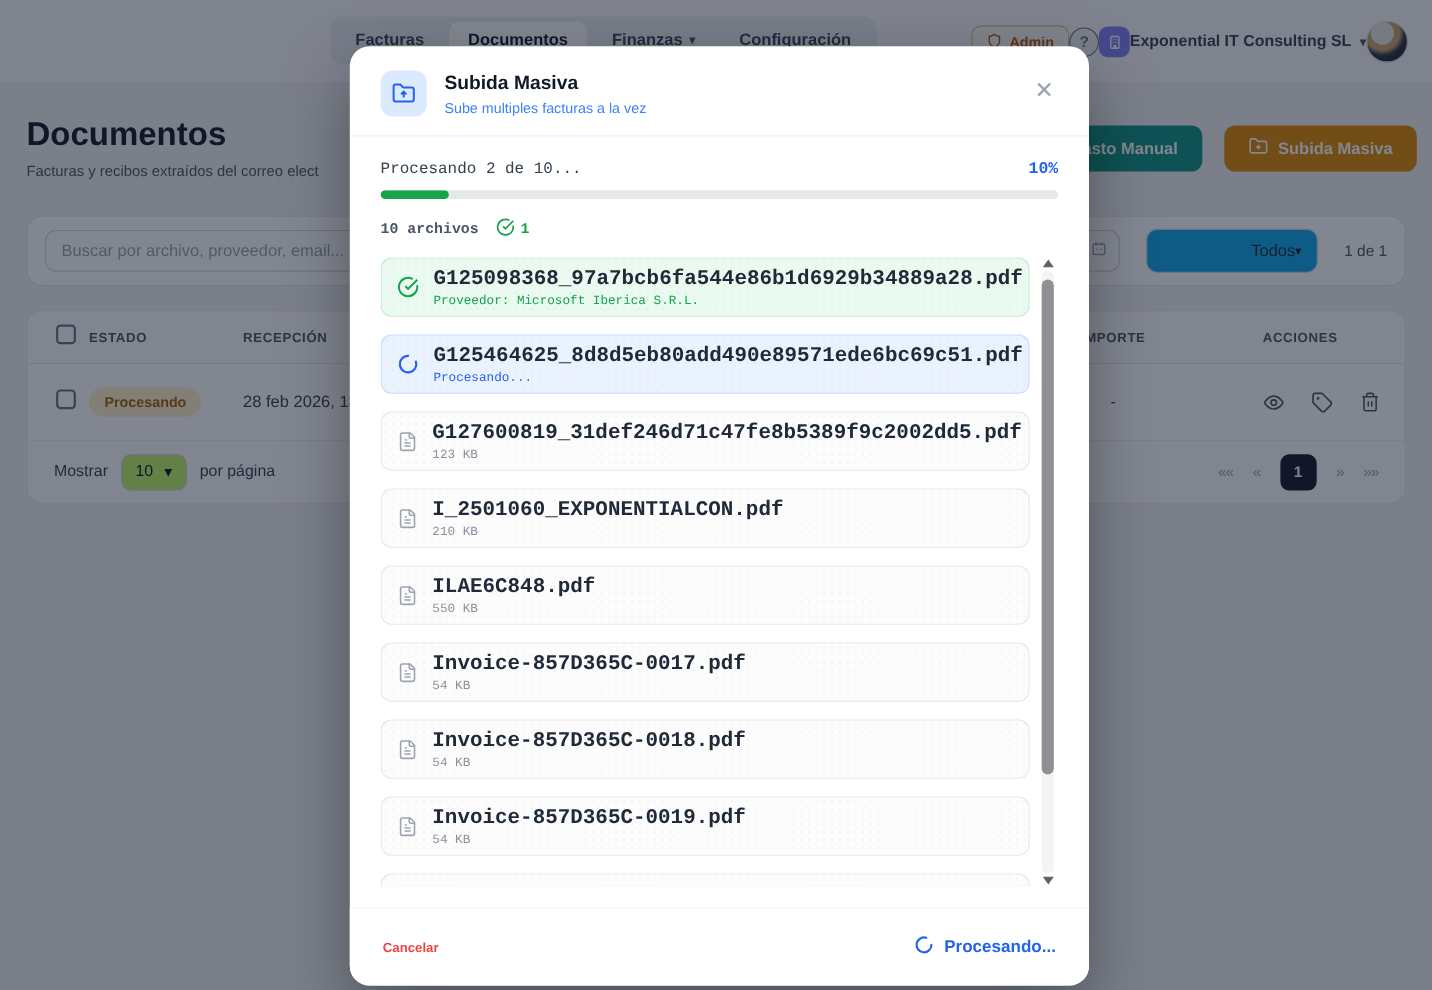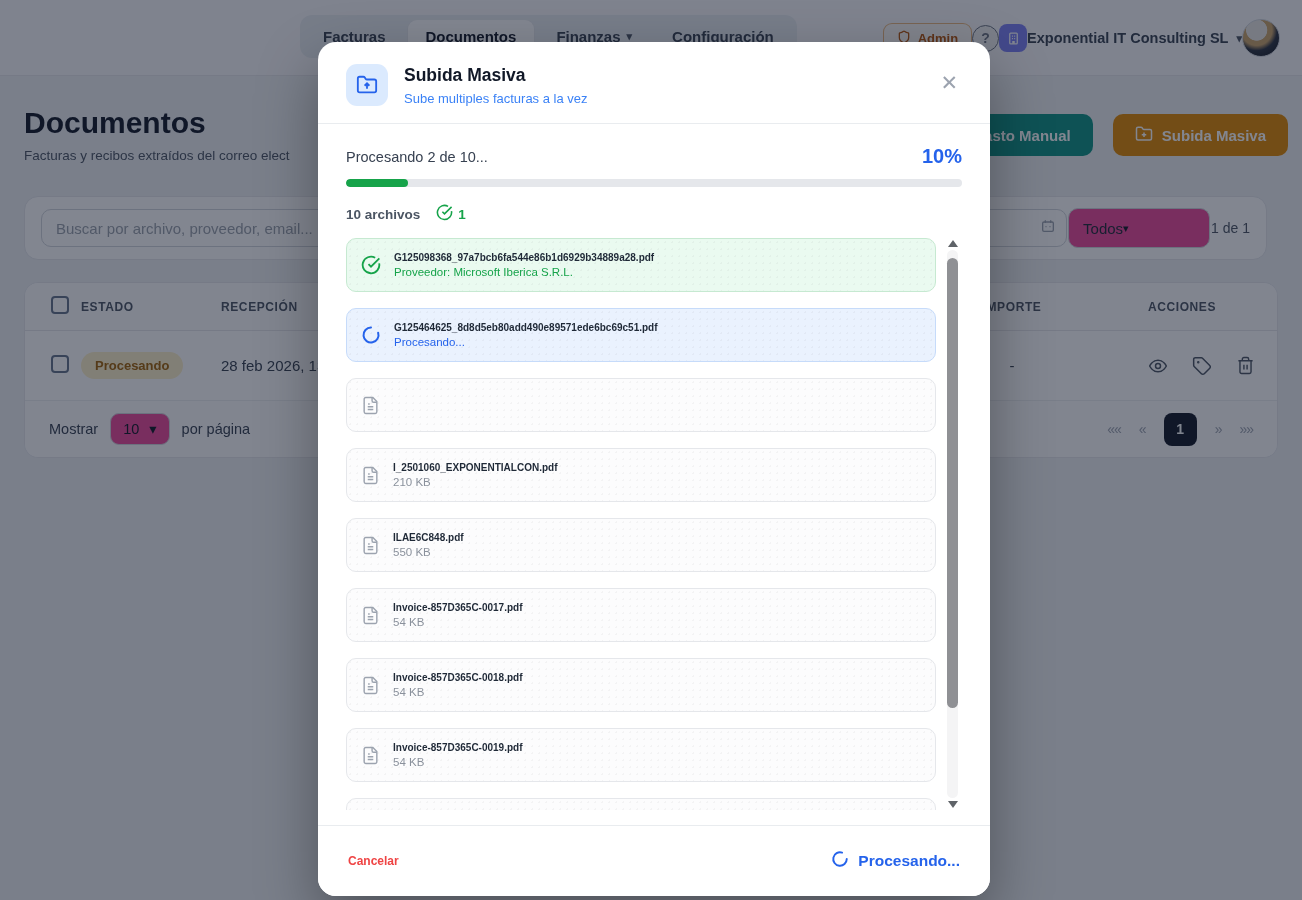--- a/index.html
+++ b/index.html
@@ -27,73 +27,73 @@
   .avatar { width:38px; height:38px; border-radius:50%; background:radial-gradient(circle at 38% 28%, #e8e6e2 0 30%, #c9a36a 32% 45%, #2b3240 60%, #11151d 100%); border:1px solid #d1d5db; cursor:pointer; }
 
   
   .page-title { position:absolute; left:24px; top:106px; font-size:30px; font-weight:800; color:#111827; }
   .page-subtitle { position:absolute; left:24px; top:148px; font-size:13.5px; color:#4b5563; }
   .page-actions { position:absolute; right:14px; top:114px; display:flex; gap:20px; }
   .btn { display:flex; align-items:center; gap:9px; height:42px; padding:0 22px; border:none; border-radius:10px; font-family:inherit; font-size:15px; font-weight:700; color:#fff; cursor:pointer; }
   .btn-teal { background:#0e9384; }
   .btn-orange { background:#e08900; }
 
-  .search-card { position:absolute; left:24px; right:35px; top:196px; height:64px; background:#fff; border:1px solid #e5e7eb; border-radius:14px; display:flex; align-items:center; gap:1px; padding:0 16px; }
+  .search-card { position:absolute; left:24px; right:24px; top:196px; height:64px; background:#fff; border:1px solid #e5e7eb; border-radius:14px; display:flex; align-items:center; gap:24px; padding:0 16px; }
   .search-input { flex:1; height:38px; border:1px solid #d1d5db; border-radius:10px; padding:0 14px; font-family:inherit; font-size:15px; color:#374151; background:#fff; }
   .search-input::placeholder { color:#9aa1ab; }
   .date-input { width:330px; height:38px; border:1px solid #d1d5db; border-radius:10px; display:flex; align-items:center; justify-content:flex-end; padding:0 10px; color:#9ca3af; }
-  .select-box { display:flex; align-items:center; justify-content:flex-start; width:142px; height:40px; border:1px solid #d1d5db; border-radius:10px; padding:0 14px; font-size:15px; color:#1f2937; cursor:pointer; background:#ec4899; }
+  .select-box { display:flex; align-items:center; justify-content:flex-end; width:156px; height:40px; border:1px solid #d1d5db; border-radius:10px; padding:0 14px; font-size:15px; color:#1f2937; cursor:pointer; background:#0ea5e9; }
   .select-box .chev { font-size:11px; color:#111827; }
   .result-count { font-size:14px; color:#4b5563; white-space:nowrap; }
 
   .table-card { position:absolute; left:24px; right:24px; top:282px; background:#fff; border:1px solid #e5e7eb; border-radius:14px; overflow:hidden; }
   .t-row { display:grid; grid-template-columns:56px 140px 1fr 150px 190px; align-items:center; }
   .t-head { height:48px; border-bottom:1px solid #e5e7eb; background:#fcfcfd; }
   .t-head .th { font-size:12px; font-weight:700; letter-spacing:.6px; color:#4b5563; }
   .t-body { height:70px; border-bottom:1px solid #eceef1; }
   .cb { width:18px; height:18px; border:2px solid #64748b; border-radius:4px; margin-left:26px; cursor:pointer; background:#fff; }
   .pill { display:inline-block; background:#fdf0c9; color:#a16207; font-size:13px; font-weight:600; padding:6px 14px; border-radius:999px; }
   .cell-date { font-size:15px; color:#374151; }
   .cell-center { text-align:center; }
   .actions-cell { display:flex; justify-content:flex-end; gap:24px; padding-right:22px; color:#4b5563; }
   .icon-btn { background:none; border:none; color:#4b5563; cursor:pointer; padding:0; display:flex; }
   .t-foot { height:56px; display:flex; align-items:center; justify-content:space-between; padding:0 24px; background:#fcfcfd; }
   .foot-left { display:flex; align-items:center; gap:12px; font-size:14.5px; color:#374151; }
-  .mini-select { display:flex; align-items:center; gap:10px; border:1px solid #d1d5db; border-radius:9px; padding:7px 12px; font-size:14.5px; color:#111827; cursor:pointer; background:#ec4899; }
+  .mini-select { display:flex; align-items:center; gap:10px; border:1px solid #d1d5db; border-radius:9px; padding:7px 12px; font-size:14.5px; color:#111827; cursor:pointer; background:#bef264; }
   .pager { display:flex; align-items:center; gap:18px; }
   .pg-arrow { background:none; border:none; font-size:14px; color:#9ca3af; cursor:pointer; letter-spacing:-1px; font-family:inherit; }
   .pg-current { width:33px; height:33px; background:#111827; color:#f9fafb; border:none; border-radius:8px; font-size:14px; font-weight:600; cursor:pointer; }
 
   
   .overlay { position:absolute; inset:0; background:rgba(15,23,42,.52); z-index:10; }
   .modal { position:absolute; left:318px; top:42px; width:672px; height:854px; background:#fff; border-radius:18px; box-shadow:0 25px 60px rgba(0,0,0,.35); z-index:20; }
   .m-header { display:flex; align-items:flex-start; gap:16px; padding:22px 28px 17px; border-bottom:1px solid #e9ecef; }
   .m-icon { width:42px; height:42px; border-radius:11px; background:#dbeafe; color:#2563eb; display:flex; align-items:center; justify-content:center; flex:none; }
   .m-title { font-size:17.5px; font-weight:700; color:#111827; padding-top:1px; }
   .m-sub { font-size:13px; color:#3b82f6; margin-top:5px; }
   .m-close { margin-left:auto; background:none; border:none; color:#9ca3af; font-size:21px; cursor:pointer; line-height:1; padding:8px 4px; }
-  .m-body { padding:21px 28px 0; }
+  .m-body { padding:21px 28px 0;font-family:Liberation Mono, monospace; }
   .prog-head { display:flex; justify-content:space-between; align-items:center; margin-bottom:11px; }
   .prog-label { font-size:14.5px; color:#374151; }
-  .prog-pct { font-size:20px; font-weight:700; color:#2563eb; }
+  .prog-pct { font-size:15px; font-weight:700; color:#2563eb; }
   .prog-track { height:8px; background:#e5e7eb; border-radius:999px; overflow:hidden; }
   .prog-fill { height:100%; background:#16a34a; border-radius:999px; }
   .counts-row { display:flex; align-items:center; gap:16px; margin-top:17px; }
   .files-count { font-size:13.5px; font-weight:600; color:#4b5563; }
   .done-count { display:flex; align-items:center; gap:5px; color:#16a34a; font-size:13.5px; font-weight:700; }
   .file-list { position:relative; margin-top:14px; height:572px; overflow:hidden; padding-right:26px; }
   .file-item { display:flex; align-items:center; gap:13px; height:54px; margin-bottom:16px; padding:0 14px; border-radius:10px; border:1px solid #e5e7eb; background-color:#fcfcfd;
     background-image:radial-gradient(rgba(0,0,0,.035) 1px, transparent 1px); background-size:7px 7px; }
   .file-item.done { background-color:#eafaf0; border-color:#c6e9d1; }
   .file-item.processing { background-color:#eaf2fe; border-color:#c6dbfa; }
   .file-state-icon { flex:none; display:flex; }
   .file-state-icon.done { color:#16a34a; }
   .file-state-icon.processing { color:#2563eb; }
   .file-state-icon.pending { color:#9ca3af; }
-  .file-name { font-size:10px; font-weight:700; color:#1f2937; }
+  .file-name { font-size:19px; font-weight:700; color:#1f2937; }
   .file-meta { font-size:11.5px; margin-top:3px; color:#8a919c; }
   .done .file-meta { color:#16a34a; }
   .processing .file-meta { color:#2563eb; }
   .file-item.partial { margin-bottom:0; }
   
   .scrollbar { position:absolute; right:2px; top:2px; bottom:2px; width:15px; display:flex; flex-direction:column; align-items:center; }
   .sb-arrow { width:0; height:0; border-left:5px solid transparent; border-right:5px solid transparent; cursor:pointer; }
   .sb-up { border-bottom:7px solid #5f6368; }
   .sb-down { border-top:7px solid #5f6368; }
   .sb-track { flex:1; width:11px; margin:3px 0; position:relative; background:#f4f4f5; border-radius:6px; }
@@ -298,20 +298,24 @@
     </span>
   </div>
           <div class="file-item pending">
 
     <span class="file-state-icon pending">
               <svg width="19" height="19" viewBox="0 0 24 24" fill="none" stroke="currentColor" stroke-width="1.8">
                 <path d="M15 2H6a2 2 0 0 0-2 2v16a2 2 0 0 0 2 2h12a2 2 0 0 0 2-2V7Z"></path>
                 <path d="M14 2v4a2 2 0 0 0 2 2h4M9 10h2M8.5 13.5h7M8.5 17h7"></path>
               </svg>
             </span>
+    <span>
+      <div class="file-name">G127600819_31def246d71c47fe8b5389f9c2002dd5.pdf</div>
+      <div class="file-meta">123 KB</div>
+    </span>
   </div>
           <div class="file-item pending">
 
     <span class="file-state-icon pending">
               <svg width="19" height="19" viewBox="0 0 24 24" fill="none" stroke="currentColor" stroke-width="1.8">
                 <path d="M15 2H6a2 2 0 0 0-2 2v16a2 2 0 0 0 2 2h12a2 2 0 0 0 2-2V7Z"></path>
                 <path d="M14 2v4a2 2 0 0 0 2 2h4M9 10h2M8.5 13.5h7M8.5 17h7"></path>
               </svg>
             </span>
     <span>

